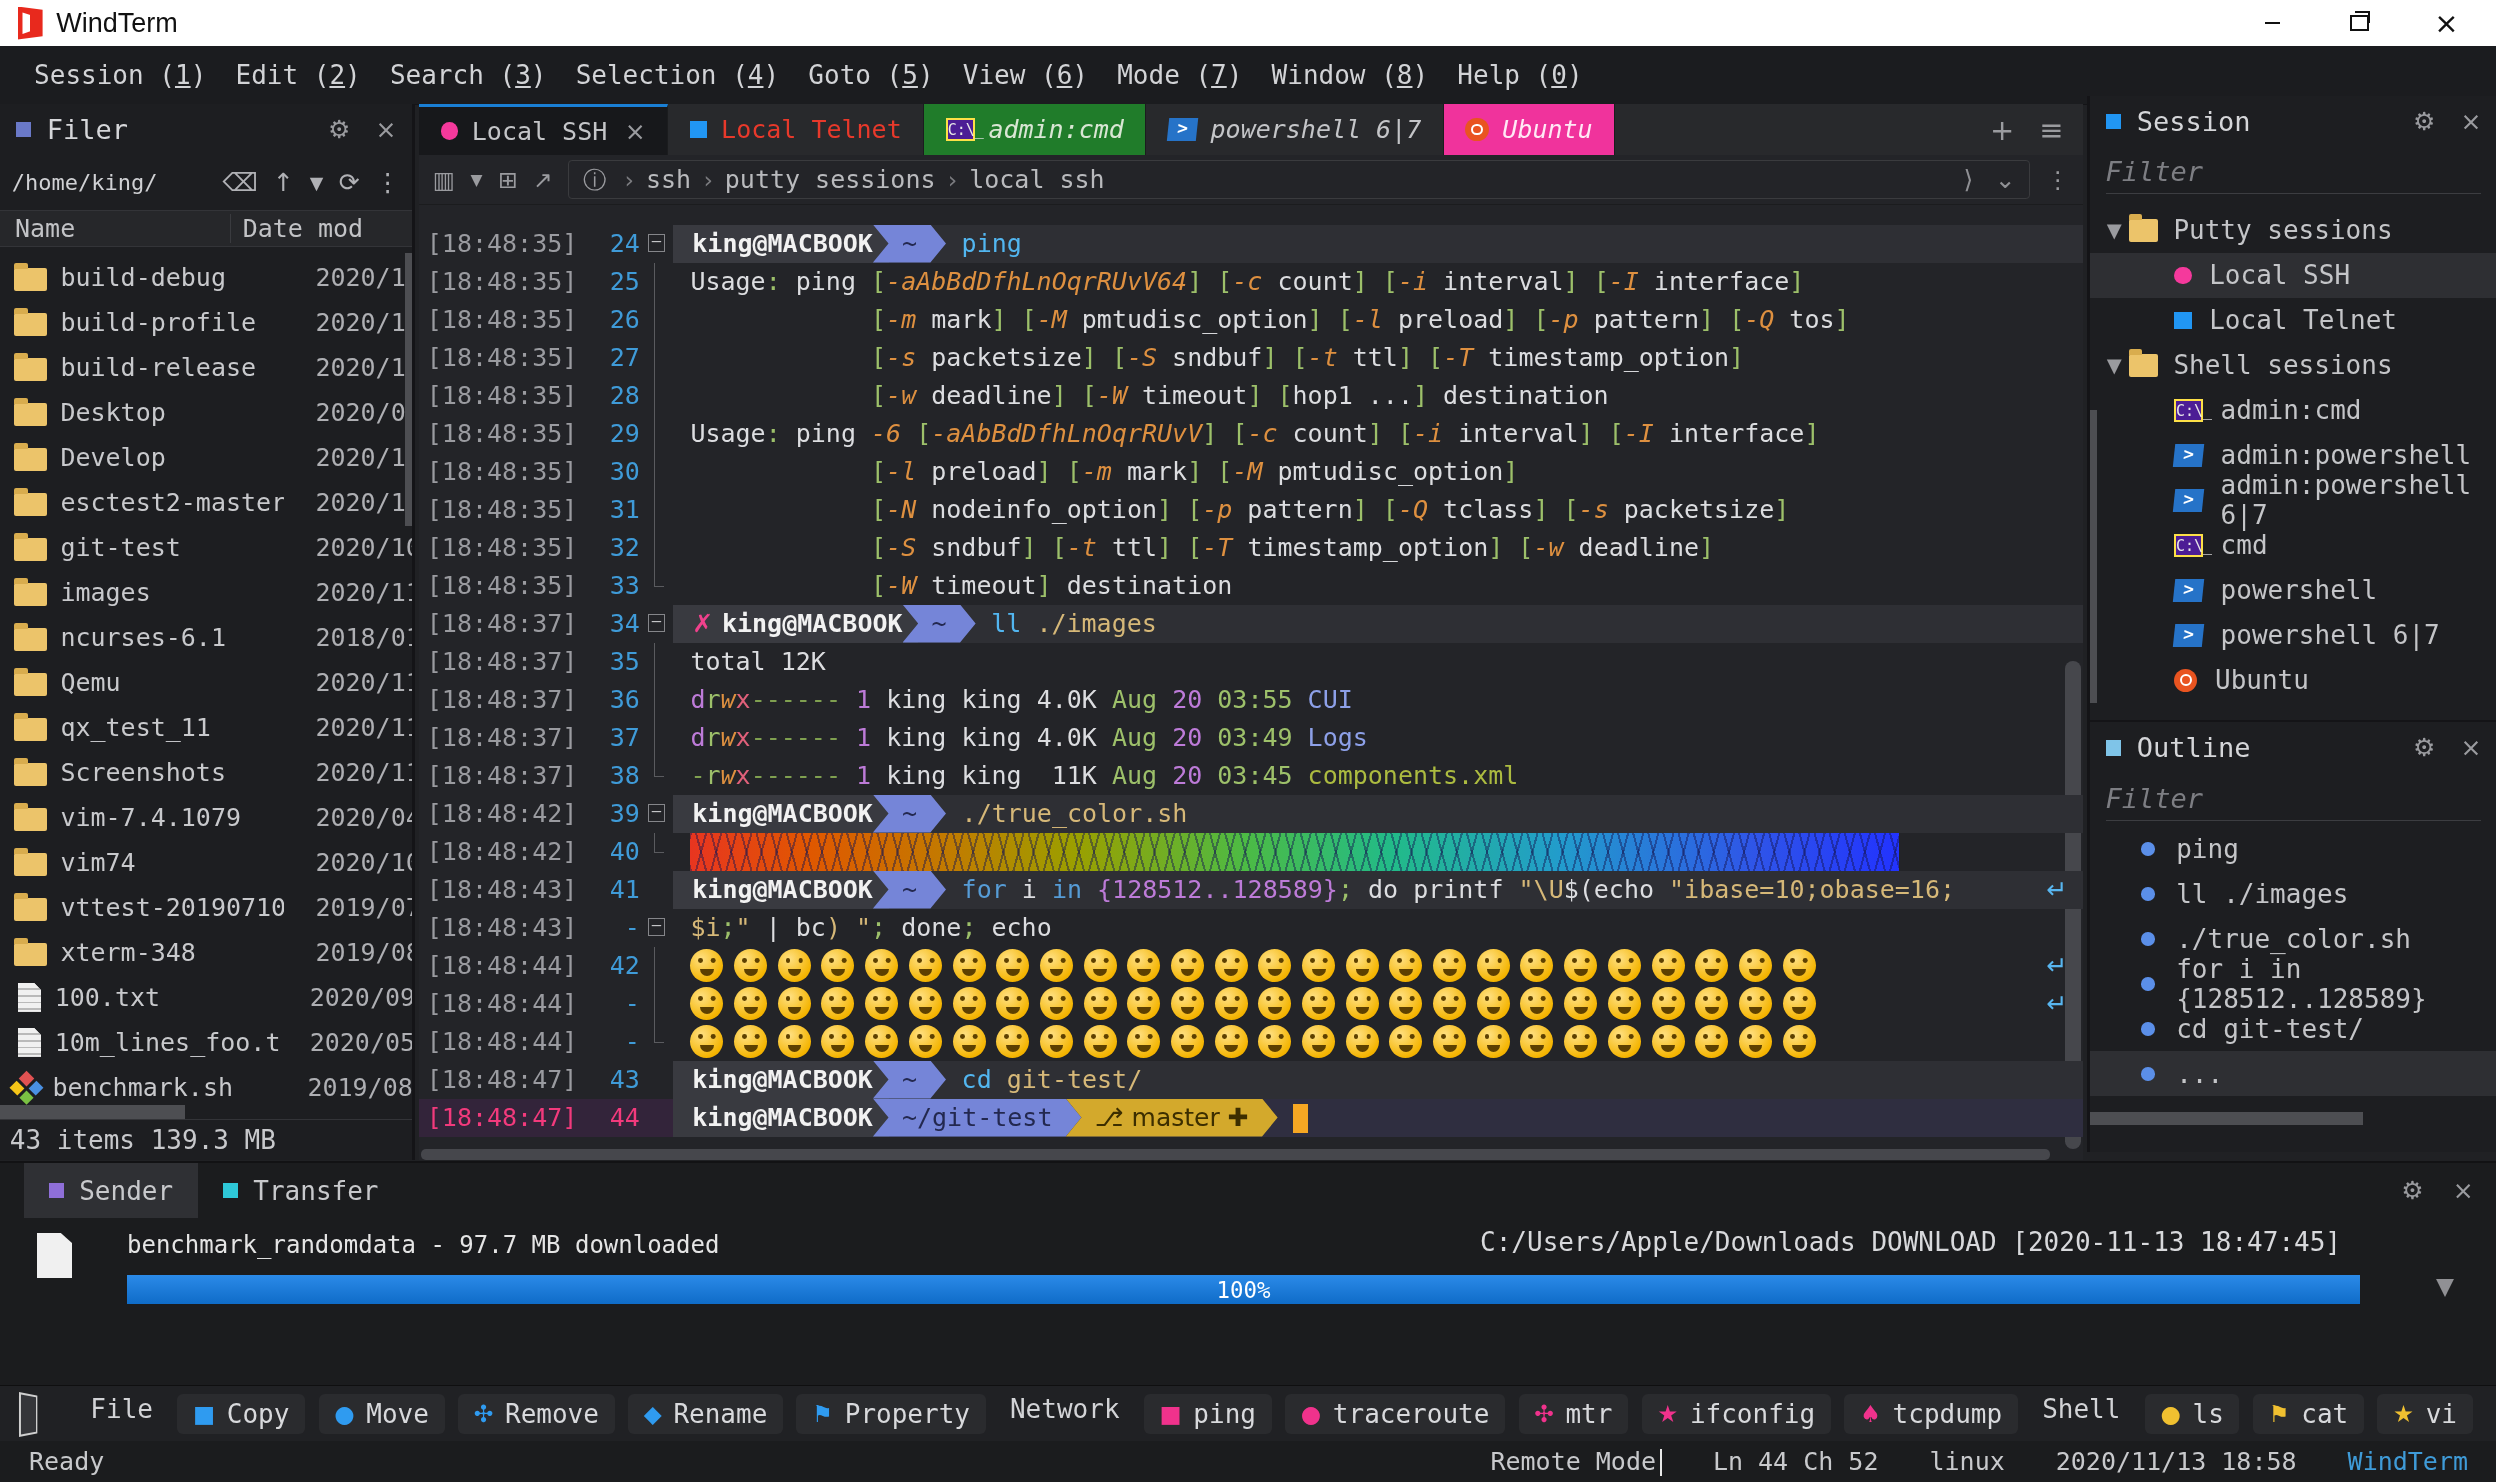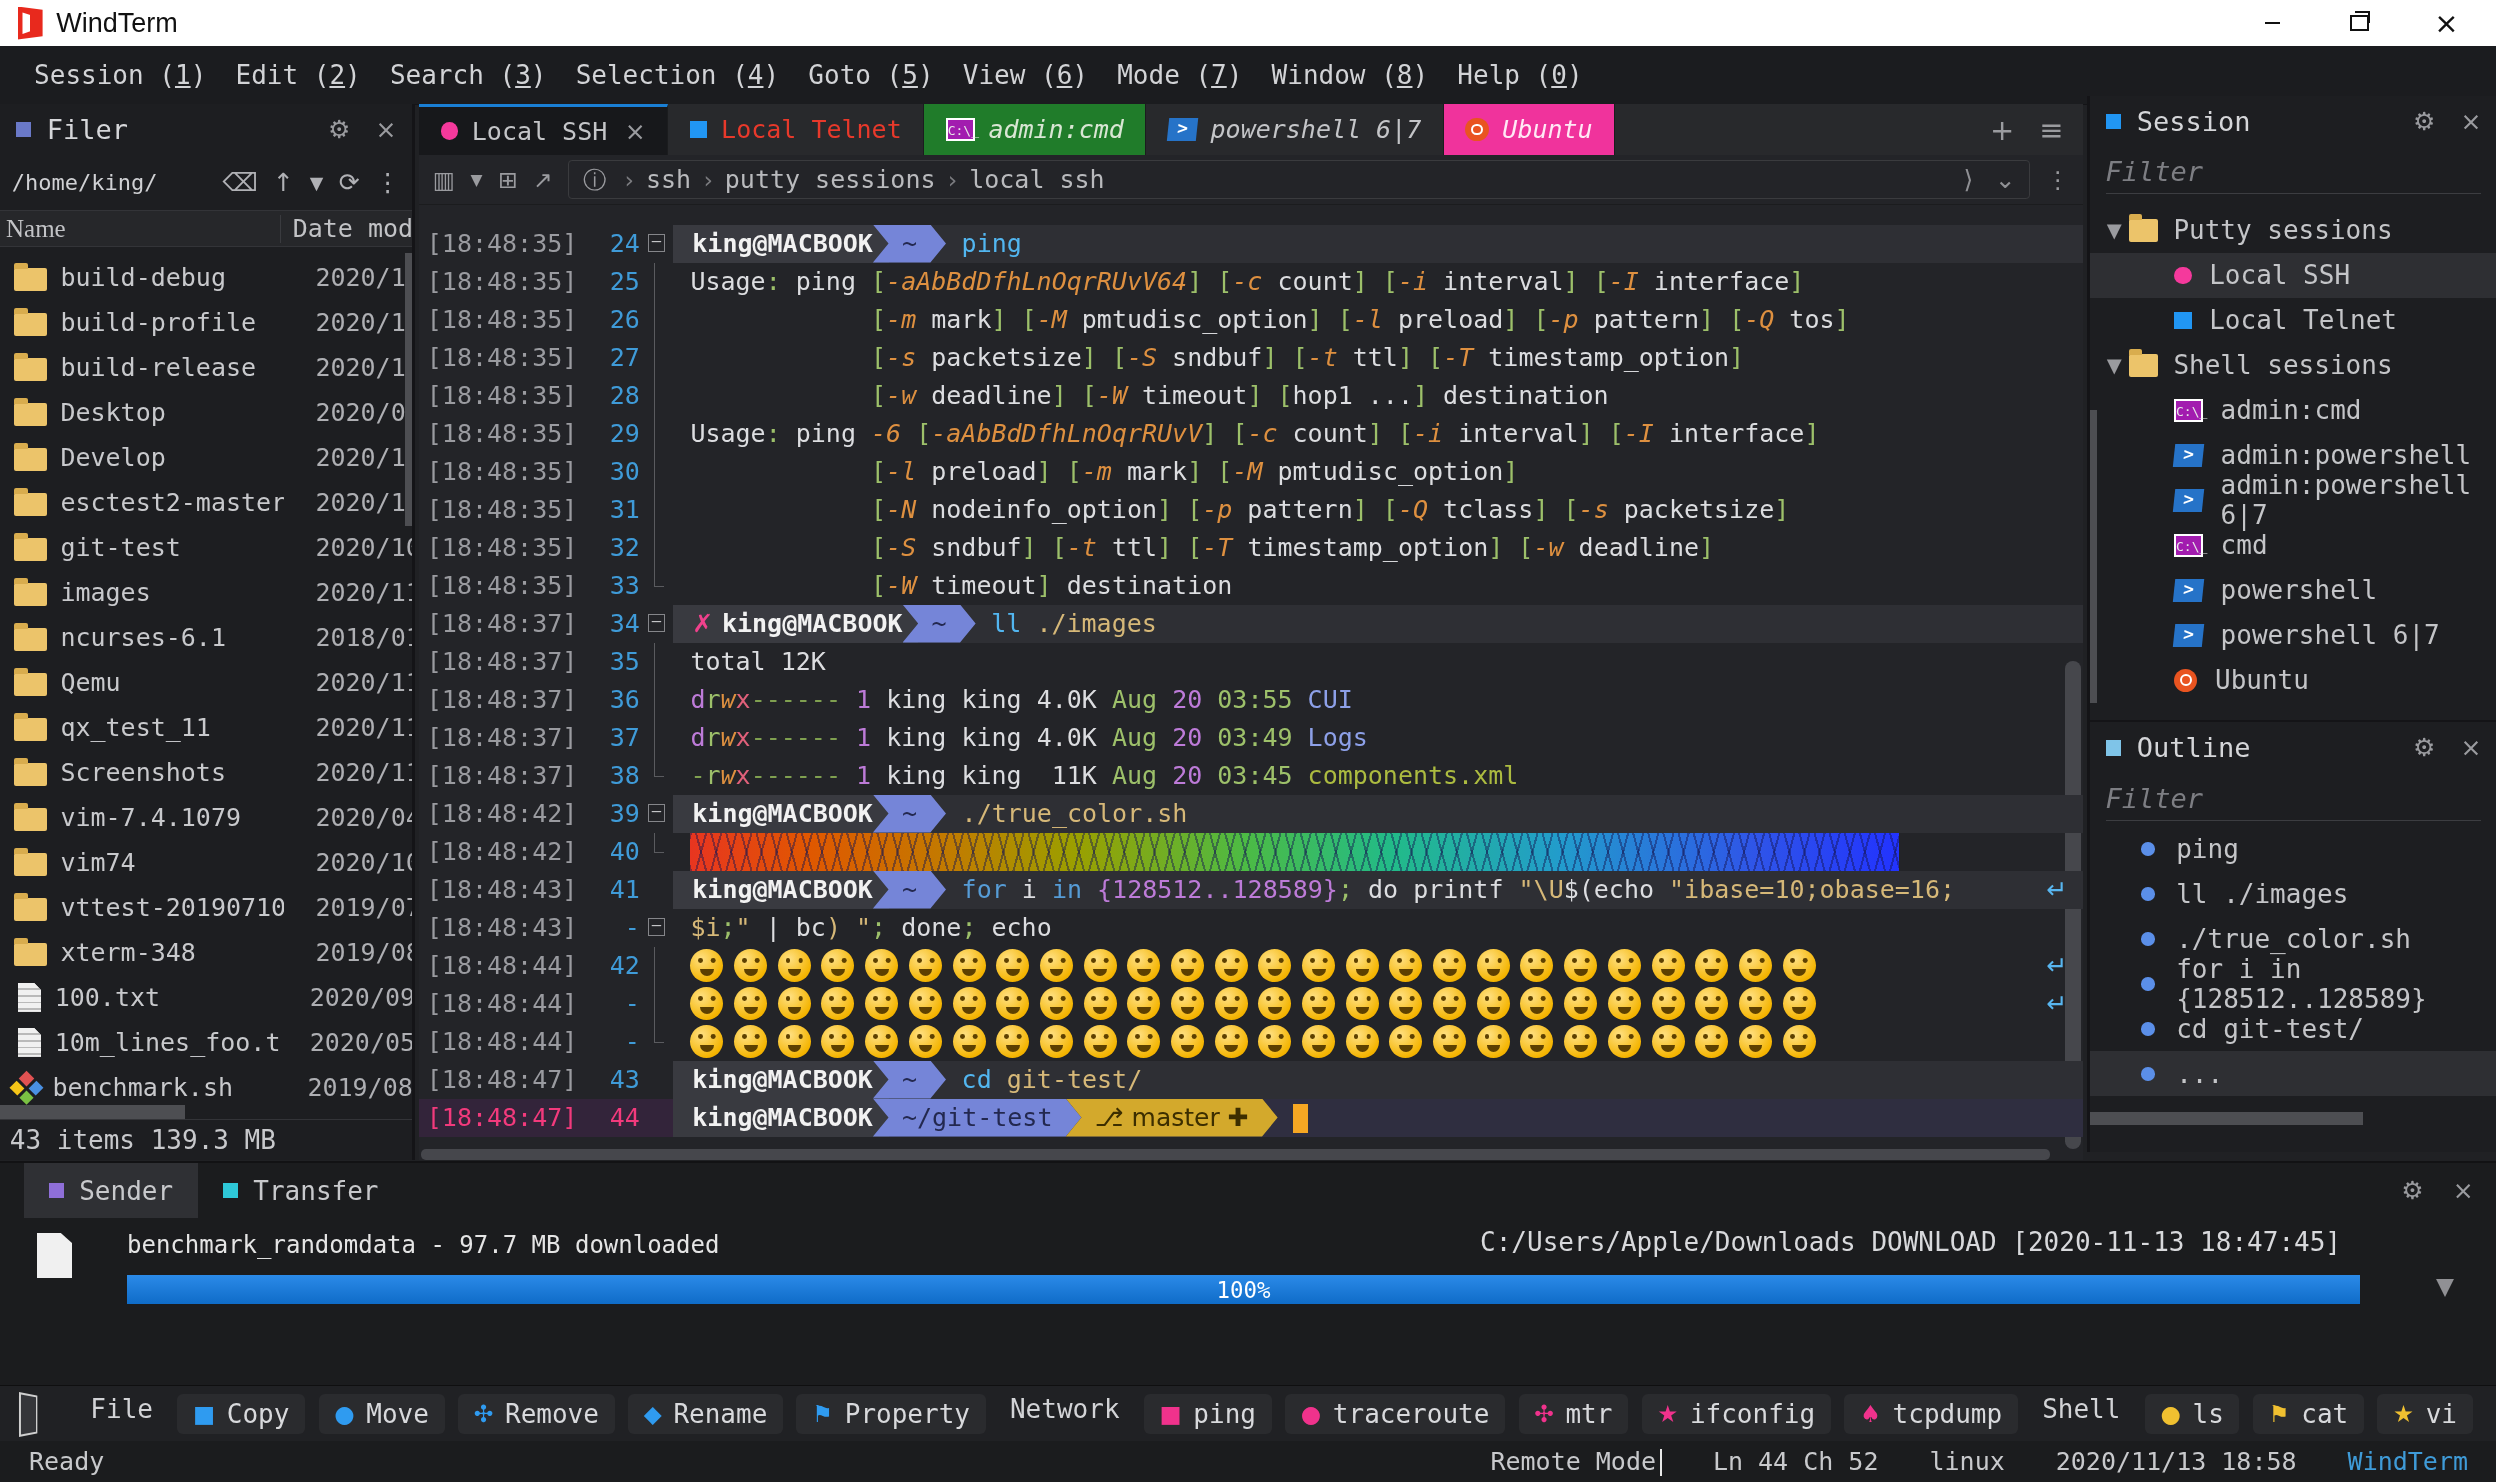--- a/index.html
+++ b/index.html
@@ -34,21 +34,21 @@
   .panel-gear,.panel-x{color:#9a9b9f;font-size:25px;margin-left:25px;font-family:"DejaVu Sans",sans-serif;}
 
   .filter-row{height:53px;display:flex;align-items:flex-end;padding:0 15.6px 5.9px 15.6px;box-sizing:border-box;}
   .filter-text{font-style:italic;color:#7d7e83;font-size:27px;border-bottom:1px solid #3c3d41;flex:1;padding-bottom:5.9px;}
 
   
   .path-row{height:55px;display:flex;align-items:center;padding:0 11.7px;border-bottom:1px solid #333438;}
   .path-text{font-size:22px;color:#d0d1d4;flex:1;}
   .path-ic{color:#b0b1b5;font-size:25px;margin-left:15.6px;font-family:"DejaVu Sans",sans-serif;}
   .col-head{height:35px;display:flex;align-items:center;background:#26272a;border-bottom:1px solid #333438;font-size:25px;color:#c2c3c6;}
-  .col-name{padding-left:6px;width:281px;box-sizing:border-box;border-right:1px solid #3a3b3f;font-family:Liberation Serif, serif;}
+  .col-name{padding-left:15px;width:231px;box-sizing:border-box;border-right:1px solid #3a3b3f;}
   .col-date{padding-left:11.7px;flex:1;overflow:hidden;white-space:nowrap;}
   .flist{height:852px;overflow:hidden;padding-top:7.8px;}
   .frow{height:45px;display:flex;align-items:center;font-size:25px;}
   .ficon{width:33px;height:27px;margin-left:13.7px;margin-right:13.7px;position:relative;flex:none;}
   .fi-folder{background:#ecc46a;border-radius:2px;height:23.4px;margin-top:3.9px;}
   .fi-folder:before{content:"";position:absolute;left:0;top:-4.9px;width:14.6px;height:5.9px;background:#d9ad4e;border-radius:2px 2px 0 0;}
   .fi-file{width:23.4px;height:29px;margin-left:17.6px;background:#f0f0f0;clip-path:polygon(0 0,70% 0,100% 25%,100% 100%,0 100%);background-image:repeating-linear-gradient(#f0f0f0 0 4.9px,#b9b9b9 4.9px 6.8px);}
   .fi-script{width:25px;height:25px;transform:rotate(45deg);display:grid;grid-template-columns:10.7px 10.7px;grid-template-rows:10.7px 10.7px;gap:2.9px;margin-top:2px;}
   .fi-script span{display:block;}
   .fname{color:#c8c9cc;width:224px;overflow:hidden;white-space:nowrap;}
@@ -62,21 +62,21 @@
   .tab{display:flex;align-items:center;padding:0 21.5px;font-size:25px;color:#c4c5c8;border-right:1px solid #1b1c1e;position:relative;}
   .tab-active{background:#17181b;border-top:3.9px solid #1a7fd4;box-sizing:border-box;}
   .tab-telnet{color:#e8392b;}
   .tab-cmd{background:#207c2a;color:#d9e6d4;}
   .tab-ps{color:#c4c5c8;}
   .tab-ubuntu{background:#f0339c;color:#ffe9f5;}
   .tab .lbl-it{font-style:italic;}
   .ticon{margin-right:13.7px;flex:none;}
   .ticon-pink-dot{width:17.6px;height:17.6px;border-radius:50%;background:#f5399c;}
   .ticon-blue-square{width:17.6px;height:17.6px;background:#2196f3;}
-  .ticon-cmd{width:29px;height:23.4px;background:#a21caf;border:2px solid #ffffff;color:#e8e8e8;font-size:13px;line-height:21.5px;text-align:center;box-sizing:border-box;}
+  .ticon-cmd{width:29px;height:23.4px;background:#4c1d95;border:2px solid #fde047;color:#e8e8e8;font-size:15px;line-height:21.5px;text-align:center;box-sizing:border-box;}
   .ticon-ps{width:29px;height:23.4px;background:#2673c8;transform:skewX(-6deg);color:#fff;font-size:17.6px;font-weight:bold;text-align:center;line-height:21.5px;}
   .ticon-ubuntu{width:23.4px;height:23.4px;border-radius:50%;background:#e95420;position:relative;}
   .ticon-ubuntu:after{content:"";position:absolute;left:5.9px;top:5.9px;width:7.8px;height:7.8px;border:2px solid #fff;border-radius:50%;}
   .tclose{margin-left:17.6px;color:#9a9b9f;font-family:"DejaVu Sans",sans-serif;font-size:25px;}
   .tabbar-right{margin-left:auto;display:flex;align-items:center;gap:25px;padding-right:19.5px;color:#9a9b9f;font-size:29px;font-family:"DejaVu Sans",sans-serif;}
 
   
   .addrbar{height:49px;display:flex;align-items:center;background:#232428;border-bottom:1px solid #1b1c1e;padding:0 13.7px;}
   .addr-ic{color:#9a9b9f;font-size:23.4px;margin-right:15.6px;font-family:"DejaVu Sans",sans-serif;}
   .addr-pill{flex:1;height:37px;border:1px solid #3a3b3e;border-radius:3.9px;display:flex;align-items:center;padding:0 13.7px;}

